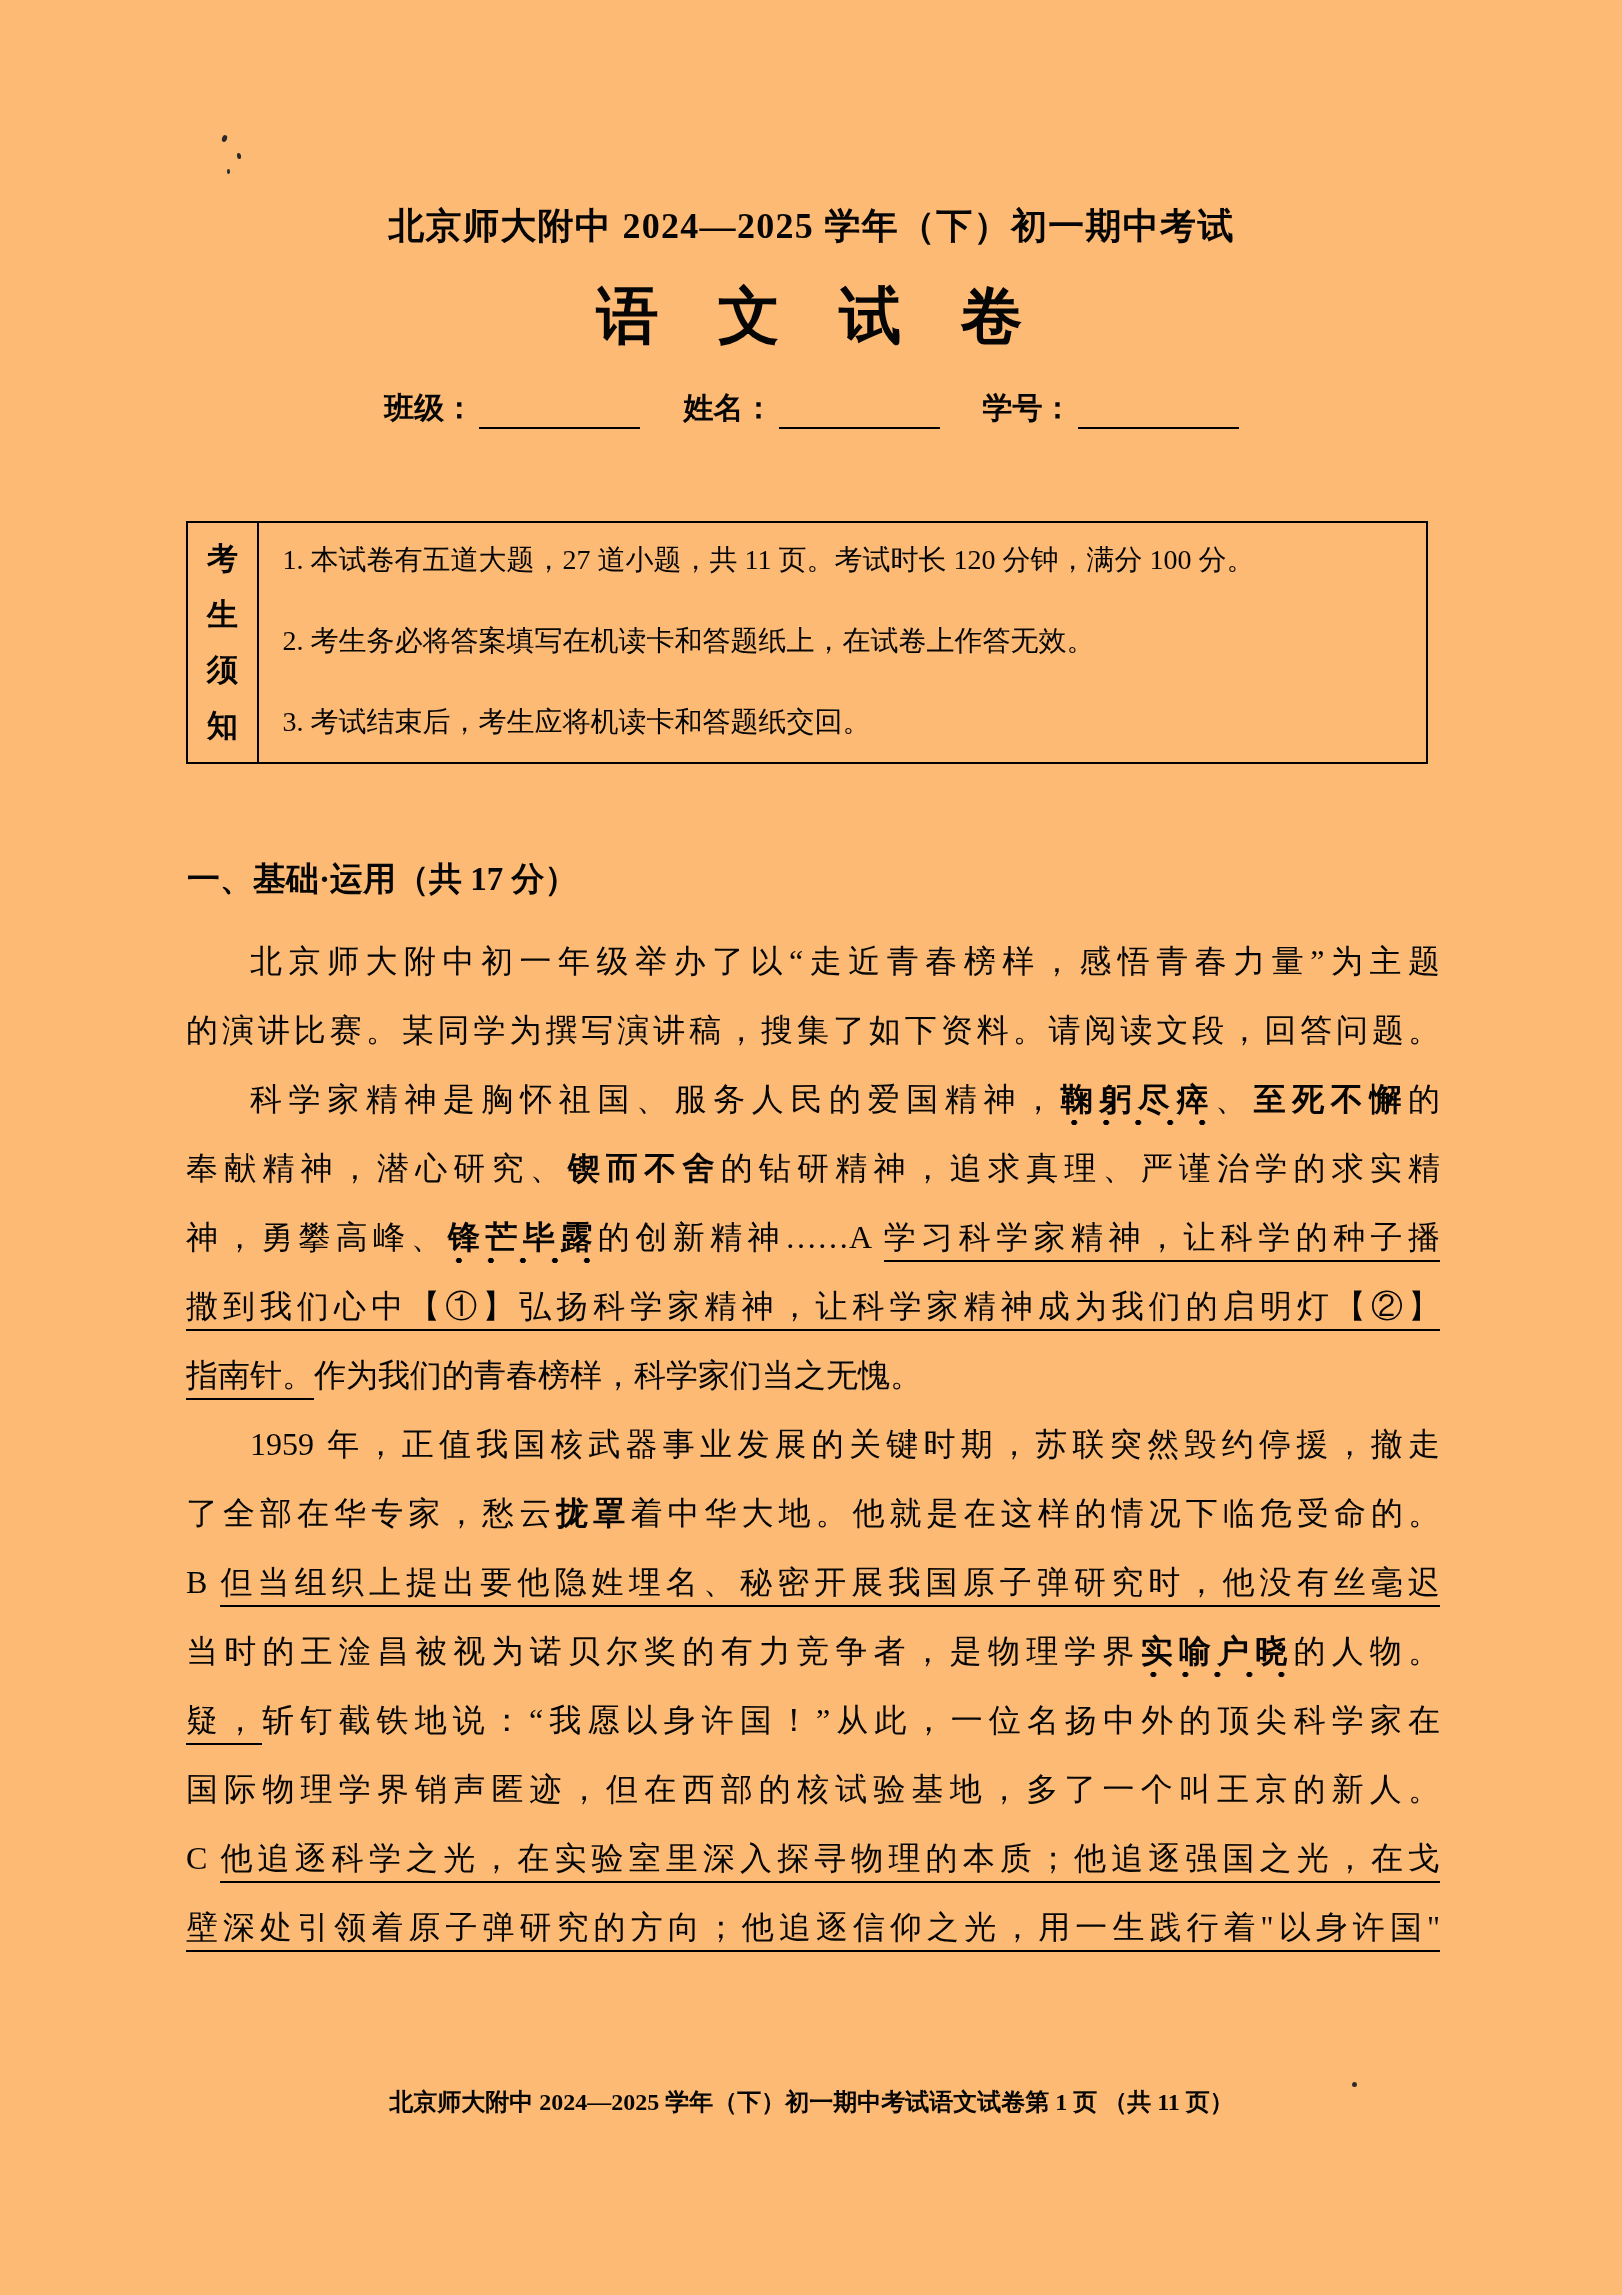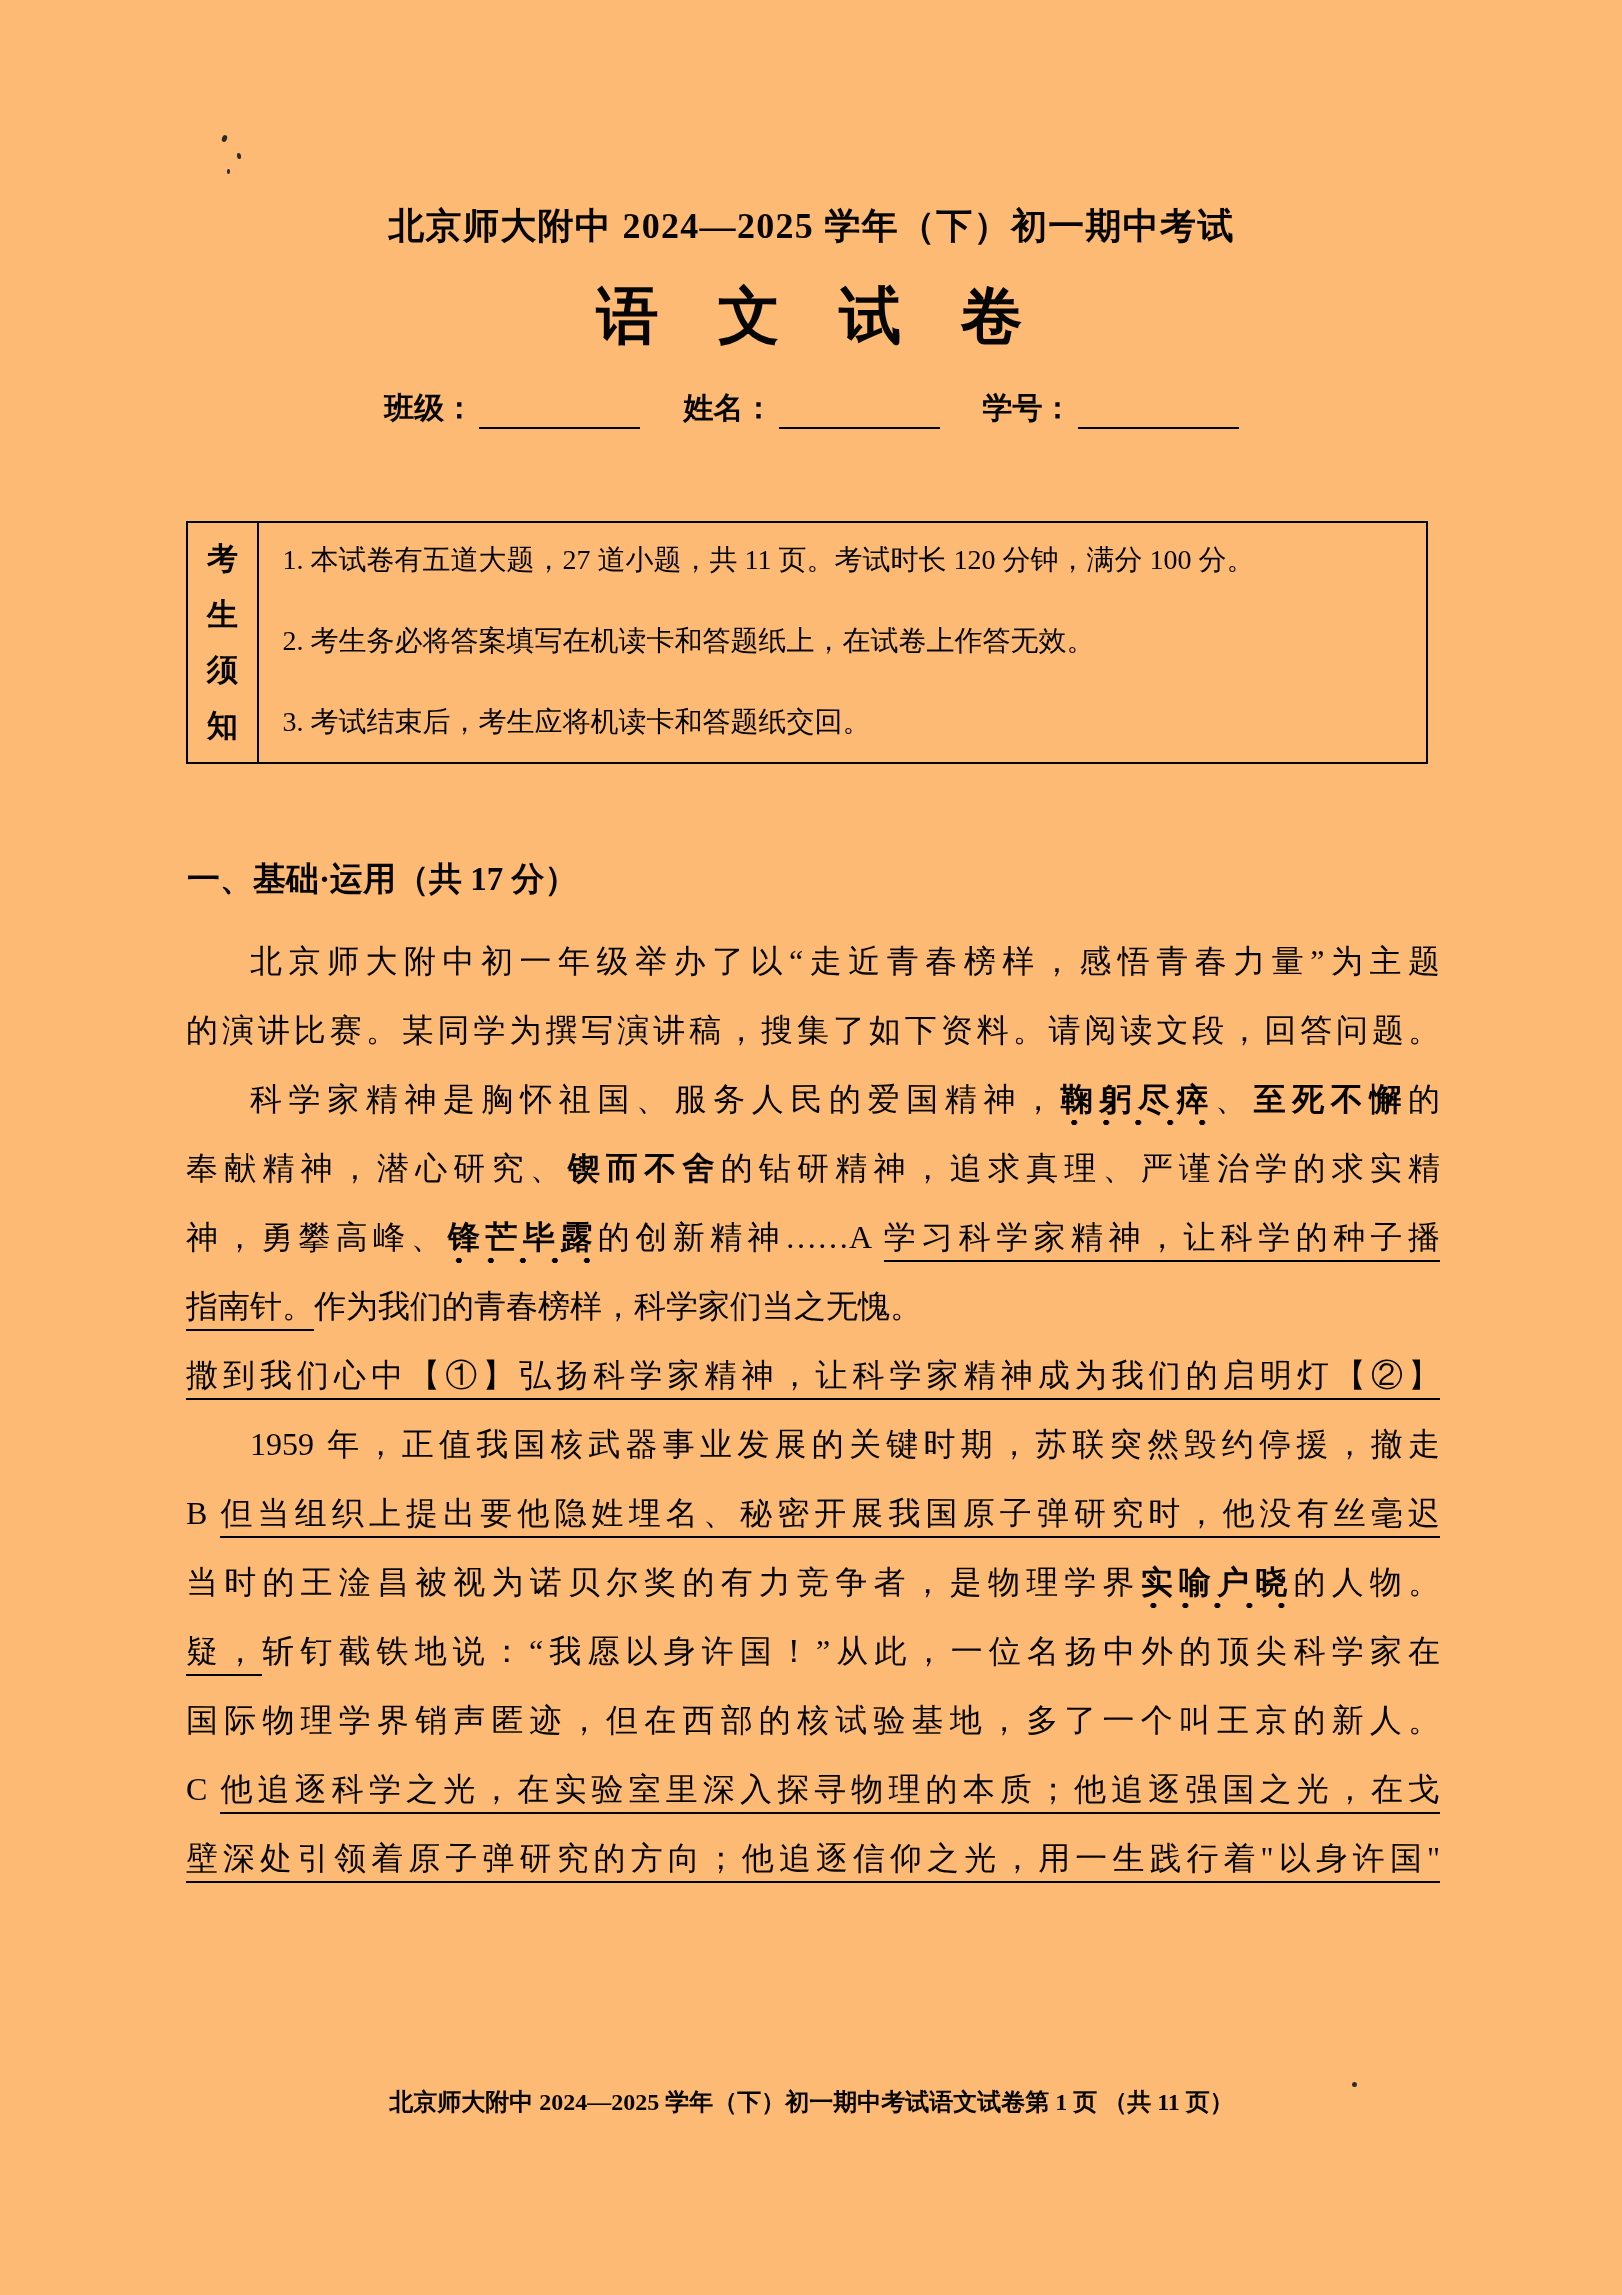--- a/index.html
+++ b/index.html
@@ -93,23 +93,24 @@
   </div>
 
   <div class="heading">一、基础·运用（共 17 分）</div>
 
   <div class="body-lines">
       <div class="line indent fill"><span>北京师大附中初一年级举办了以“走近青春榜样，感悟青春力量”为主题</span></div>
       <div class="line fill"><span>的演讲比赛。某同学为撰写演讲稿，搜集了如下资料。请阅读文段，回答问题。</span></div>
       <div class="line indent fill"><span>科学家精神是胸怀祖国、服务人民的爱国精神，</span><span class="bold dots">鞠躬尽瘁</span><span>、</span><span class="bold">至死不懈</span><span>的</span></div>
       <div class="line fill"><span>奉献精神，潜心研究、</span><span class="bold">锲而不舍</span><span>的钻研精神，追求真理、严谨治学的求实精</span></div>
       <div class="line fill"><span>神，勇攀高峰、</span><span class="bold dots">锋芒毕露</span><span>的创新精神……A </span><span class="ul">学习科学家精神，让科学的种子播</span></div>
+      <div class="line fill"><span class="ul">撒到我们心中【①】弘扬科学家精神，让科学家精神成为我们的启明灯【②】</span></div>
       <div class="line"><span class="ul">指南针。</span><span>作为我们的青春榜样，科学家们当之无愧。</span></div>
-      <div class="line fill"><span class="ul">撒到我们心中【①】弘扬科学家精神，让科学家精神成为我们的启明灯【②】</span></div>
       <div class="line indent fill"><span>1959 年，正值我国核武器事业发展的关键时期，苏联突然毁约停援，撤走</span></div>
+      <div class="line fill"><span>了全部在华专家，愁云</span><span class="bold">拢罩</span><span>着中华大地。他就是在这样的情况下临危受命的。</span></div>
       <div class="line fill"><span>B </span><span class="ul">但当组织上提出要他隐姓埋名、秘密开展我国原子弹研究时，他没有丝毫迟</span></div>
       <div class="line fill"><span>当时的王淦昌被视为诺贝尔奖的有力竞争者，是物理学界</span><span class="bold dots">实喻户晓</span><span>的人物。</span></div>
       <div class="line fill"><span class="ul">疑，</span><span>斩钉截铁地说：“我愿以身许国！”从此，一位名扬中外的顶尖科学家在</span></div>
       <div class="line fill"><span>国际物理学界销声匿迹，但在西部的核试验基地，多了一个叫王京的新人。</span></div>
       <div class="line fill"><span>C </span><span class="ul">他追逐科学之光，在实验室里深入探寻物理的本质；他追逐强国之光，在戈</span></div>
       <div class="line fill"><span class="ul">壁深处引领着原子弹研究的方向；他追逐信仰之光，用一生践行着"以身许国"</span></div>
     </div>
 
   <div class="footer">北京师大附中 2024—2025 学年（下）初一期中考试语文试卷第 1 页 （共 11 页）</div>
 

